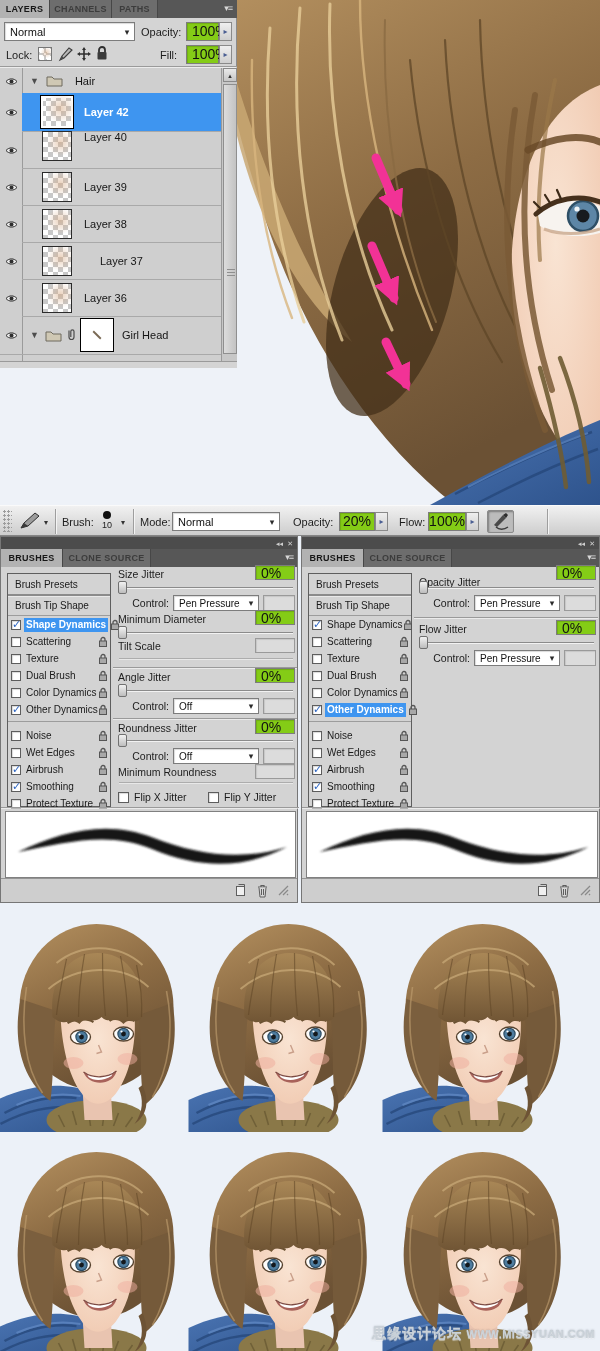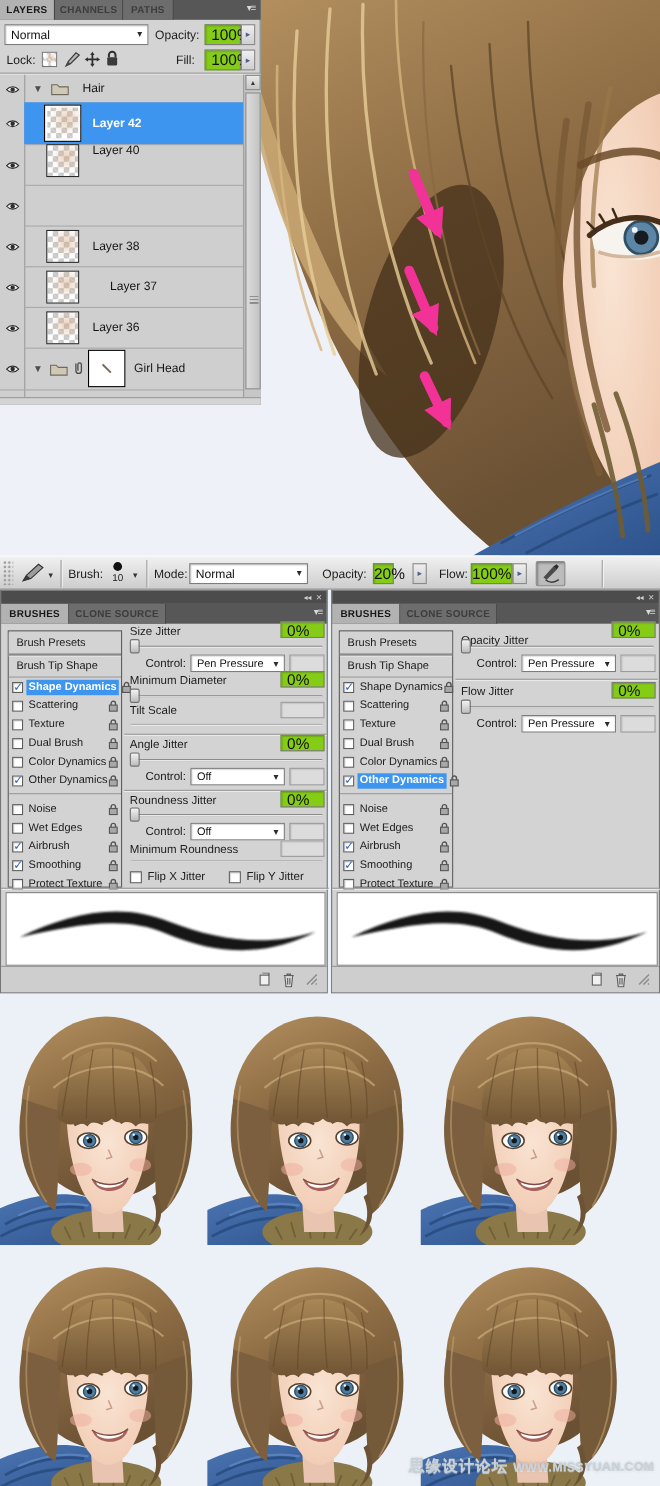--- a/index.html
+++ b/index.html
@@ -301,20 +301,24 @@
       <div class="abs" style="left:22px;top:25px;width:199px;height:38px;background:#3e95f0;display:flex;align-items:center">
         <div class="checker" style="margin-left:18px;width:34px;height:34px;border:1px solid #000;box-shadow:inset 0 0 0 2px #fff"></div>
         <span class="layer-name" style="margin-left:10px;color:#fff;font-weight:bold">Layer 42</span>
       </div>
 
       <div class="abs" style="left:22px;top:63px;width:199px;height:37px;display:flex;">
         <div class="checker" style="margin-left:20px;width:30px;height:30px;border:1px solid #2b2b2b"></div>
         <span class="layer-name" style="margin-left:12px">Layer 40</span>
       </div>
 
+      <div class="abs" style="left:22px;top:100px;width:199px;height:37px;display:flex;align-items:center">
+        <div class="checker" style="margin-left:20px;width:30px;height:30px;border:1px solid #2b2b2b"></div>
+        <span class="layer-name" style="margin-left:12px">Layer 39</span>
+      </div>
 
       <div class="abs" style="left:22px;top:137px;width:199px;height:37px;display:flex;align-items:center">
         <div class="checker" style="margin-left:20px;width:30px;height:30px;border:1px solid #2b2b2b"></div>
         <span class="layer-name" style="margin-left:12px">Layer 38</span>
       </div>
 
       <div class="abs" style="left:22px;top:174px;width:199px;height:37px;display:flex;align-items:center">
         <div class="checker" style="margin-left:20px;width:30px;height:30px;border:1px solid #2b2b2b"></div>
         <span class="layer-name" style="margin-left:28px">Layer 37</span>
       </div>
@@ -362,21 +366,21 @@
       <div style="font-size:9px;color:#222;margin-top:1px">10</div>
     </div>
     <span class="abs" style="left:121px;top:12px;font-size:8px;color:#333">▾</span>
     <div class="vsep abs" style="left:133px;top:3px;height:25px"></div>
     <span class="ps-label abs" style="left:140px;top:10px">Mode:</span>
     <div class="selectbox abs" style="left:172px;top:6px;width:108px;height:19px">
       <span class="txt">Normal</span>
         <span class="dd">▾</span>
     </div>
     <span class="ps-label abs" style="left:293px;top:10px">Opacity:</span>
-    <div class="valuebox abs" style="left:339px;top:6px;width:19px;height:19px;line-height:15px;text-align:center;padding-left:0">20%</div>
+    <div class="valuebox abs" style="left:339px;top:6px;width:36px;height:19px;line-height:15px;text-align:center;padding-left:0">20%</div>
     <div class="spinbtn abs" style="left:375px;top:6px;width:13px;height:19px">▸</div>
     <span class="ps-label abs" style="left:399px;top:10px">Flow:</span>
     <div class="valuebox abs" style="left:428px;top:6px;width:38px;height:19px;line-height:15px;text-align:center;padding-left:0">100%</div>
     <div class="spinbtn abs" style="left:466px;top:6px;width:13px;height:19px">▸</div>
     <div class="abs" style="left:487px;top:4px;width:27px;height:23px;background:#bcbcbc;border:1px solid #8a8a8a;border-radius:2px;box-shadow:inset 1px 1px 2px rgba(0,0,0,.35)">
       <svg width="25" height="21" viewBox="0 0 25 21">
         <path d="M6,14 L15,4 L18,7 L9,16 Z" fill="#4a4a4a"></path>
           <path d="M15,4 L18,2 L20,4 L18,7 Z" fill="#2d2d2d"></path>
         <path d="M8,16 C11,19 16,19 20,16" stroke="#3c3c3c" stroke-width="1.4" fill="none"></path>
       </svg>

